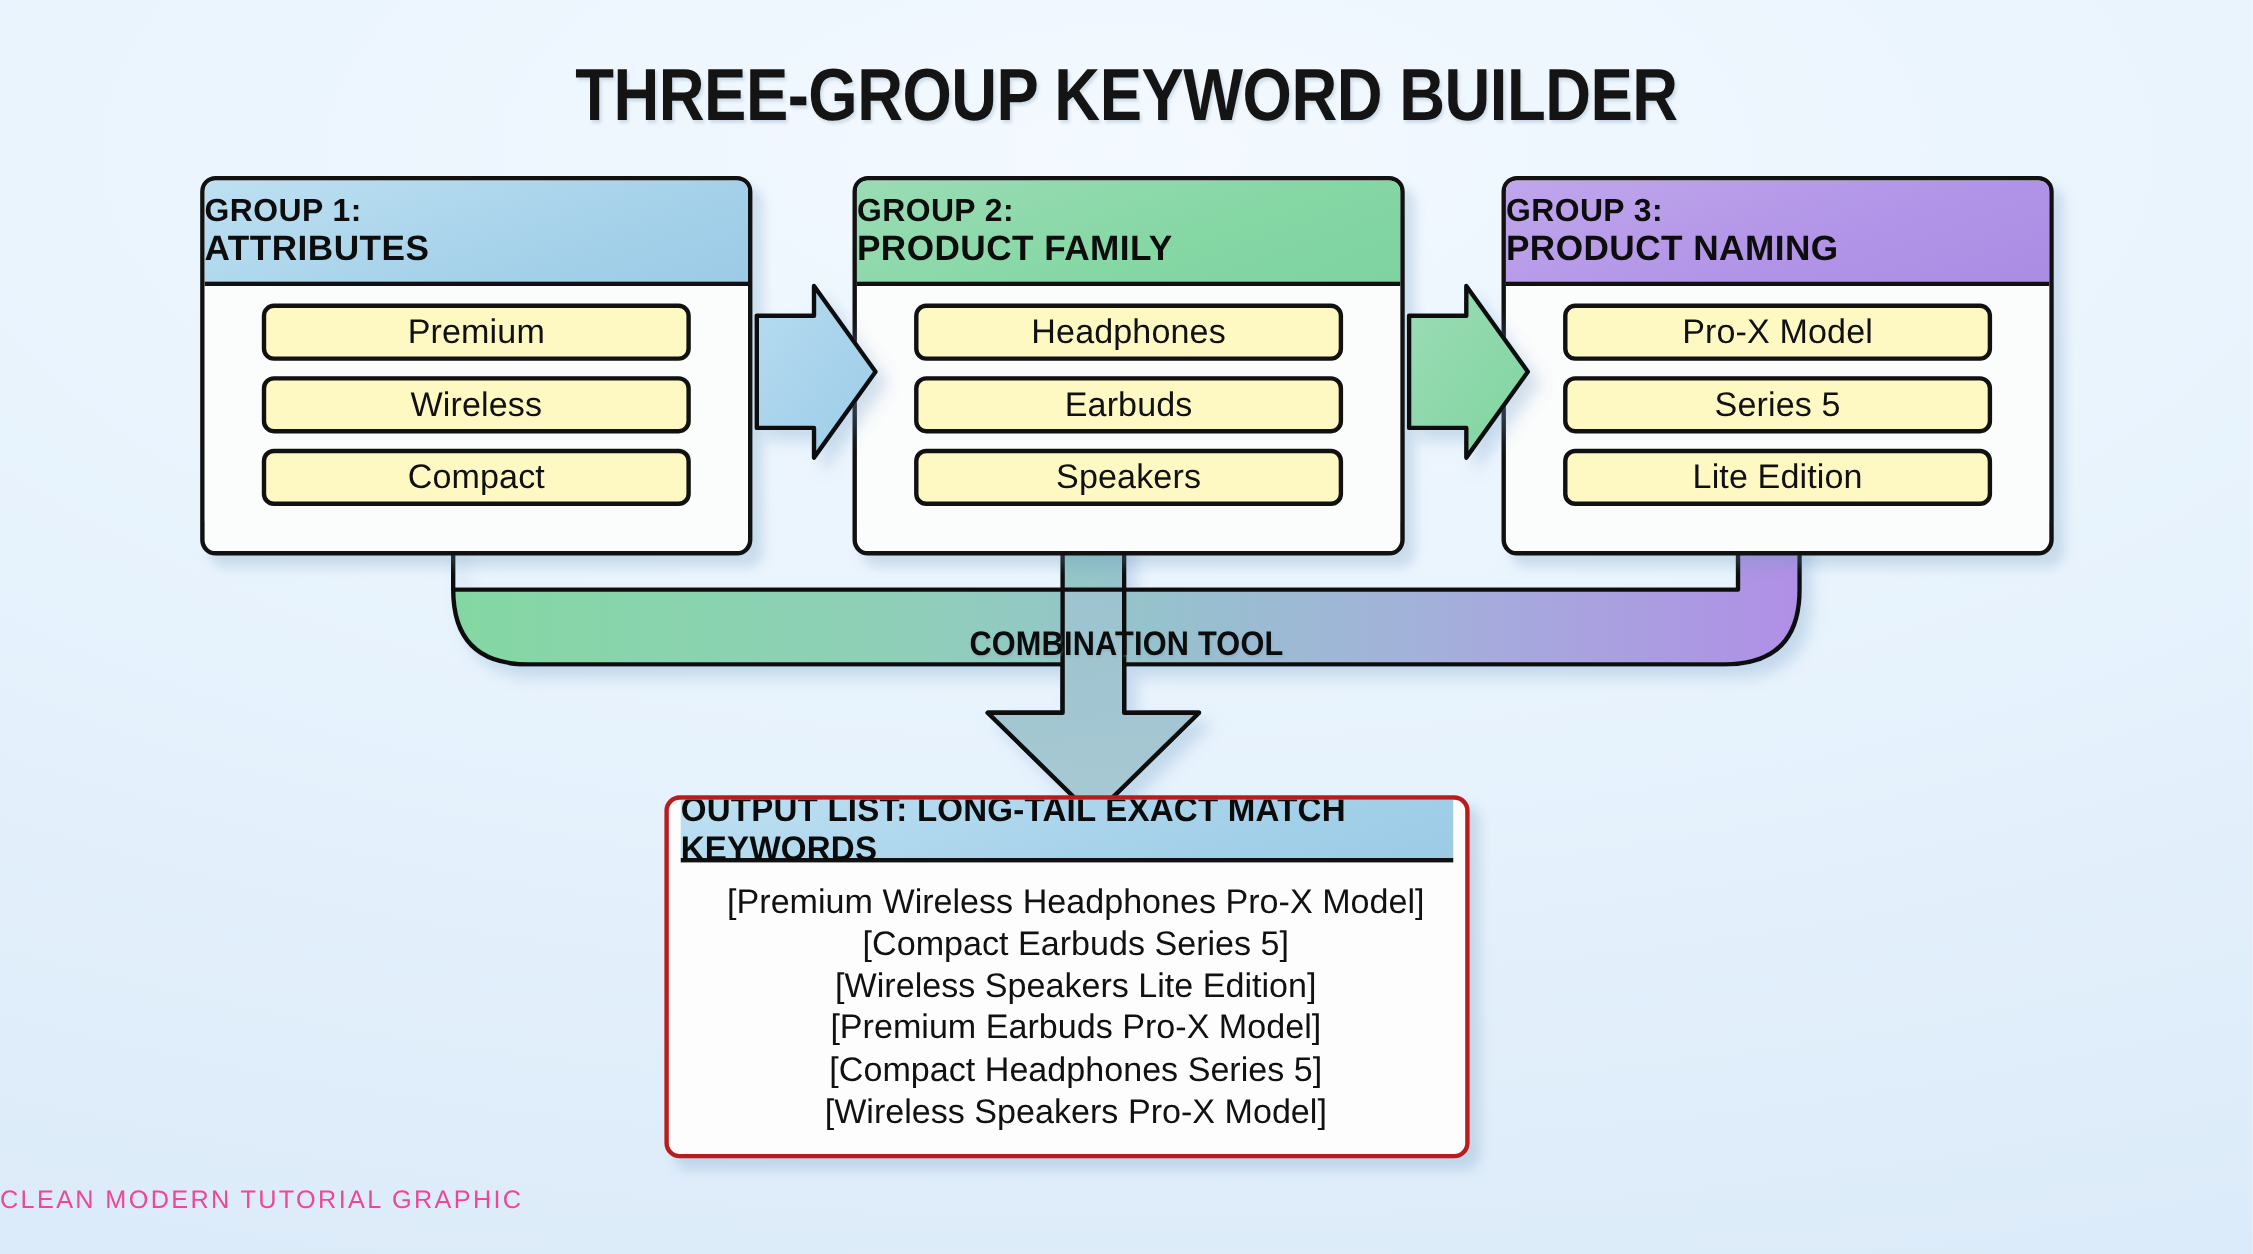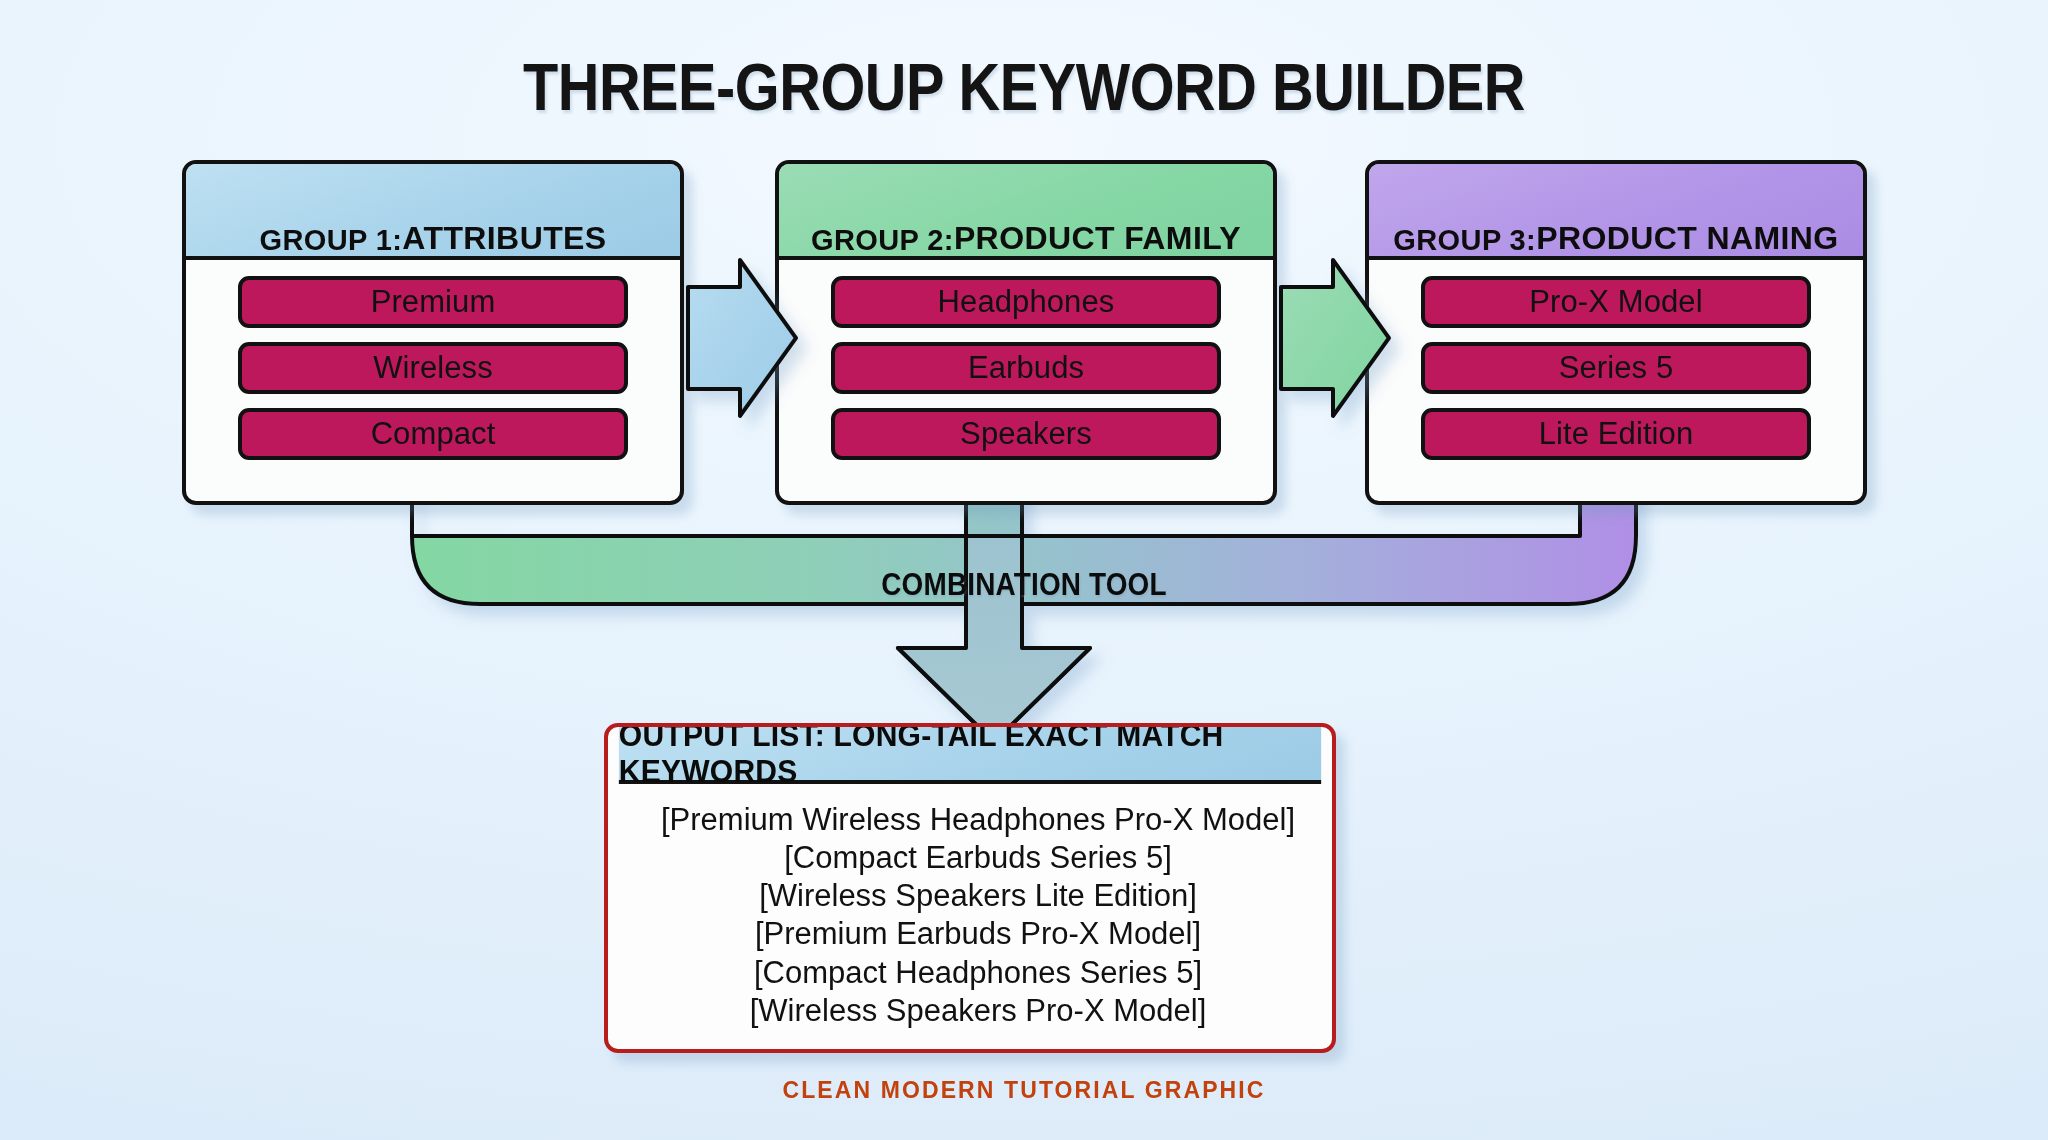--- a/index.html
+++ b/index.html
@@ -31,22 +31,22 @@
     border:4px solid #111;
     border-radius:14px;
     background:#fbfcfc;
     box-sizing:border-box;
     box-shadow:9px 10px 10px rgba(110,150,190,.26);
     overflow:hidden;
   }
   .group-head{
     height:92px;
     border-bottom:4px solid #111;
-    display:flex;flex-direction:row;
-    align-items:flex-end;justify-content:center;
+    display:flex;flex-direction:column;
+    align-items:flex-start;justify-content:center;
     line-height:1.08;
     font-weight:700;
     font-size:29px;
     letter-spacing:.4px;
     color:#0d0d0d;
     text-align:center;
   }
   .group-head .l2{font-size:32px;}
   .g1 .group-head{background:linear-gradient(160deg,#bee0f2 0%,#a6d2ea 60%,#9ccbe6 100%);}
   .g2 .group-head{background:linear-gradient(160deg,#9adcb5 0%,#85d7a4 60%,#7ed3a0 100%);}
@@ -56,21 +56,21 @@
     padding:16px 0 14px 0;
     display:flex;flex-direction:column;
     align-items:center;gap:14px;
     background:#fbfcfc;
   }
   .chip{
     width:calc(100% - 104px);
     height:52px;
     border:4px solid #111;
     border-radius:11px;
-    background:#be185d;
+    background:#fef9c3;
     box-sizing:border-box;
     display:flex;align-items:center;justify-content:center;
     font-size:31px;
     font-weight:400;
     color:#111;
     letter-spacing:.1px;
   }
 
   
   #output-box{
@@ -109,25 +109,24 @@
     font-weight:700;font-size:31px;letter-spacing:.2px;
     color:#0c0c0c;
     transform:scaleX(0.9);
     text-shadow:1px 2px 2px rgba(120,150,180,.30);
     pointer-events:none;
   }
 
   
   #footer{
     position:absolute;left:0;right:0;top:1077px;
-    text-align:center;
     font-size:23px;
-    font-weight:700;
+    font-weight:400;
     letter-spacing:2.1px;
-    color:#c2410c;
+    color:#ec4899;
   }
 
   svg{position:absolute;left:0;top:0;}
   #connector-svg{z-index:0;}
   #arrows-svg{z-index:3;}
 </style>
 </head>
 <body>
 
 <div class="stage">

